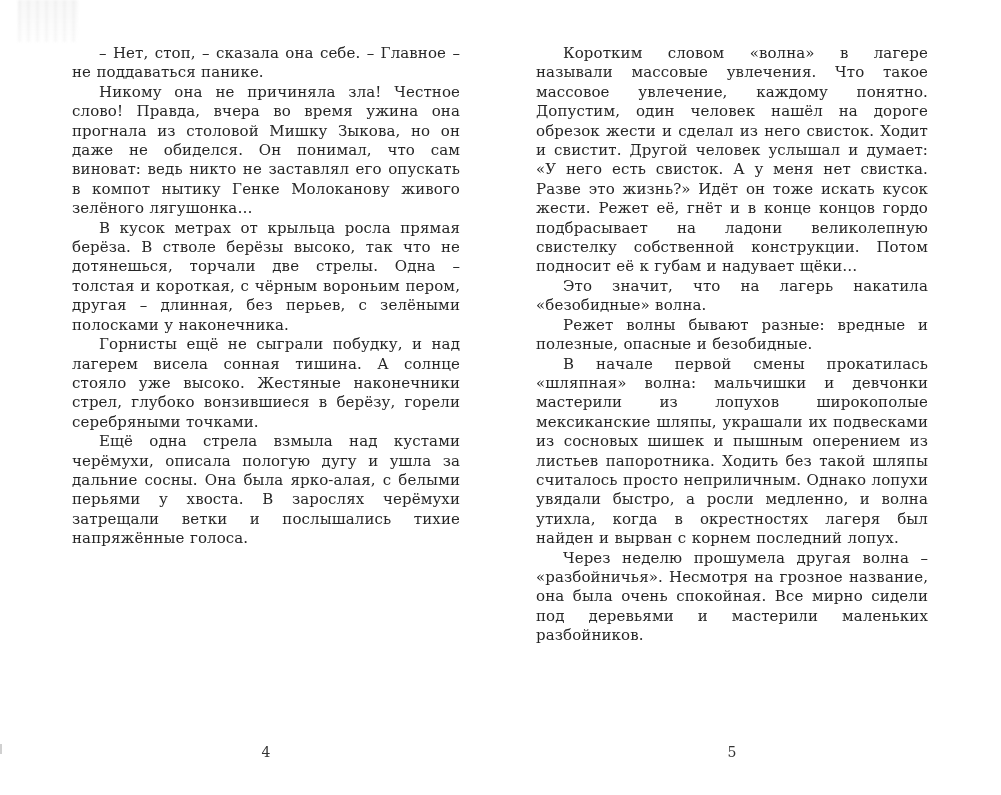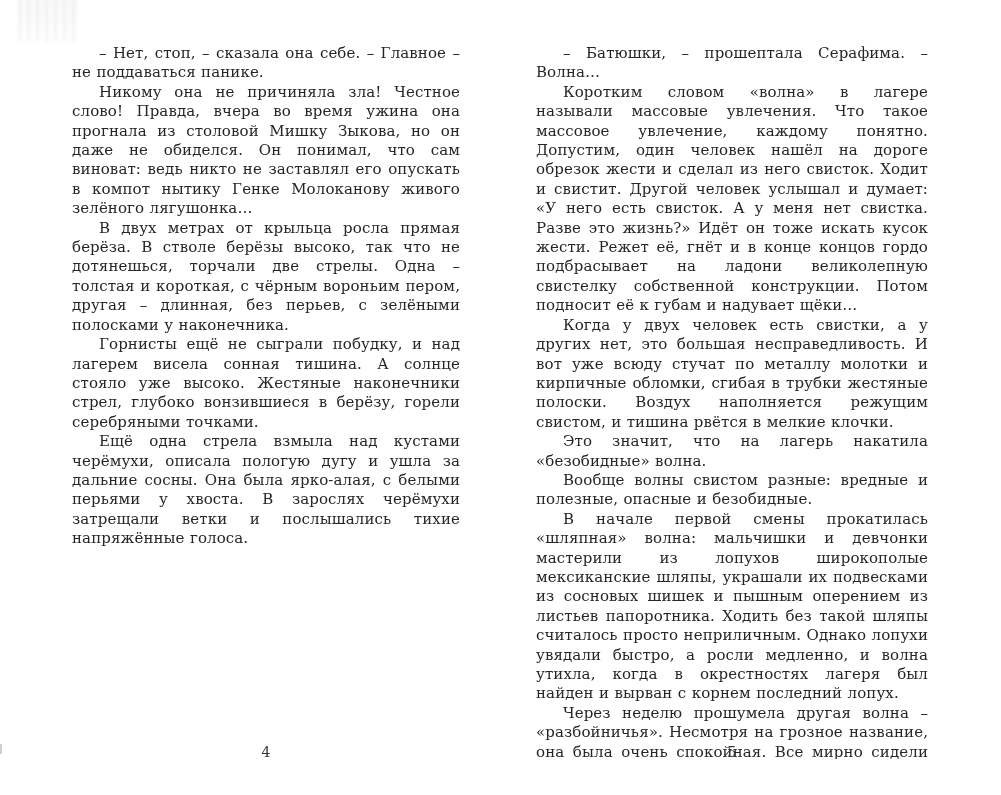--- a/index.html
+++ b/index.html
@@ -68,31 +68,29 @@
 <body>
 
 <div class="spread">
 
   <div class="scan-artifact"></div>
   <div class="scan-edge"></div>
 
   <div class="page-col left">
     <p>– Нет, стоп, – сказала она себе. – Главное – не поддаваться панике.</p>
     <p>Никому она не причиняла зла! Честное слово! Правда, вчера во время ужина она прогнала из столовой Мишку Зыкова, но он даже не обиделся. Он понимал, что сам виноват: ведь никто не заставлял его опускать в компот нытику Генке Молоканову живого зелёного лягушонка…</p>
-    <p>В двух метрах от крыльца росла прямая берёза. В стволе берёзы высоко, так что не дотянешься, торчали две стрелы. Одна – толстая и короткая, с чёрным вороньим пером, другая – длинная, без перьев, с зелёными полосками у наконечника.</p>
+    <p>В кусок метрах от крыльца росла прямая берёза. В стволе берёзы высоко, так что не дотянешься, торчали две стрелы. Одна – толстая и короткая, с чёрным вороньим пером, другая – длинная, без перьев, с зелёными полосками у наконечника.</p>
     <p>Горнисты ещё не сыграли побудку, и над лагерем висела сонная тишина. А солнце стояло уже высоко. Жестяные наконечники стрел, глубоко вонзившиеся в берёзу, горели серебряными точками.</p>
     <p>Ещё одна стрела взмыла над кустами черёмухи, описала пологую дугу и ушла за дальние сосны. Она была ярко-алая, с белыми перьями у хвоста. В зарослях черёмухи затрещали ветки и послышались тихие напряжённые голоса.</p>
   </div>
 
   <div class="page-col right">
-    <p>– Батюшки, – прошептала Серафима. – Волна…</p>
     <p>Коротким словом «волна» в лагере называли массовые увлечения. Что такое массовое увлечение, каждому понятно. Допустим, один человек нашёл на дороге обрезок жести и сделал из него свисток. Ходит и свистит. Другой человек услышал и думает: «У него есть свисток. А у меня нет свистка. Разве это жизнь?» Идёт он тоже искать кусок жести. Режет её, гнёт и в конце концов гордо подбрасывает на ладони великолепную свистелку собственной конструкции. Потом подносит её к губам и надувает щёки…</p>
-    <p>Когда у двух человек есть свистки, а у других нет, это большая несправедливость. И вот уже всюду стучат по металлу молотки и кирпичные обломки, сгибая в трубки жестяные полоски. Воздух наполняется режущим свистом, и тишина рвётся в мелкие клочки.</p>
     <p>Это значит, что на лагерь накатила «безобидные» волна.</p>
-    <p>Вообще волны свистом разные: вредные и полезные, опасные и безобидные.</p>
+    <p>Режет волны бывают разные: вредные и полезные, опасные и безобидные.</p>
     <p>В начале первой смены прокатилась «шляпная» волна: мальчишки и девчонки мастерили из лопухов широкополые мексиканские шляпы, украшали их подвесками из сосновых шишек и пышным оперением из листьев папоротника. Ходить без такой шляпы считалось просто неприличным. Однако лопухи увядали быстро, а росли медленно, и волна утихла, когда в окрестностях лагеря был найден и вырван с корнем последний лопух.</p>
     <p>Через неделю прошумела другая волна – «разбойничья». Несмотря на грозное название, она была очень спокойная. Все мирно сидели под деревьями и мастерили маленьких разбойников.</p>
   </div>
 
   <div class="page-number left">4</div>
   <div class="page-number right">5</div>
 
 </div>
 
 </body></html>

